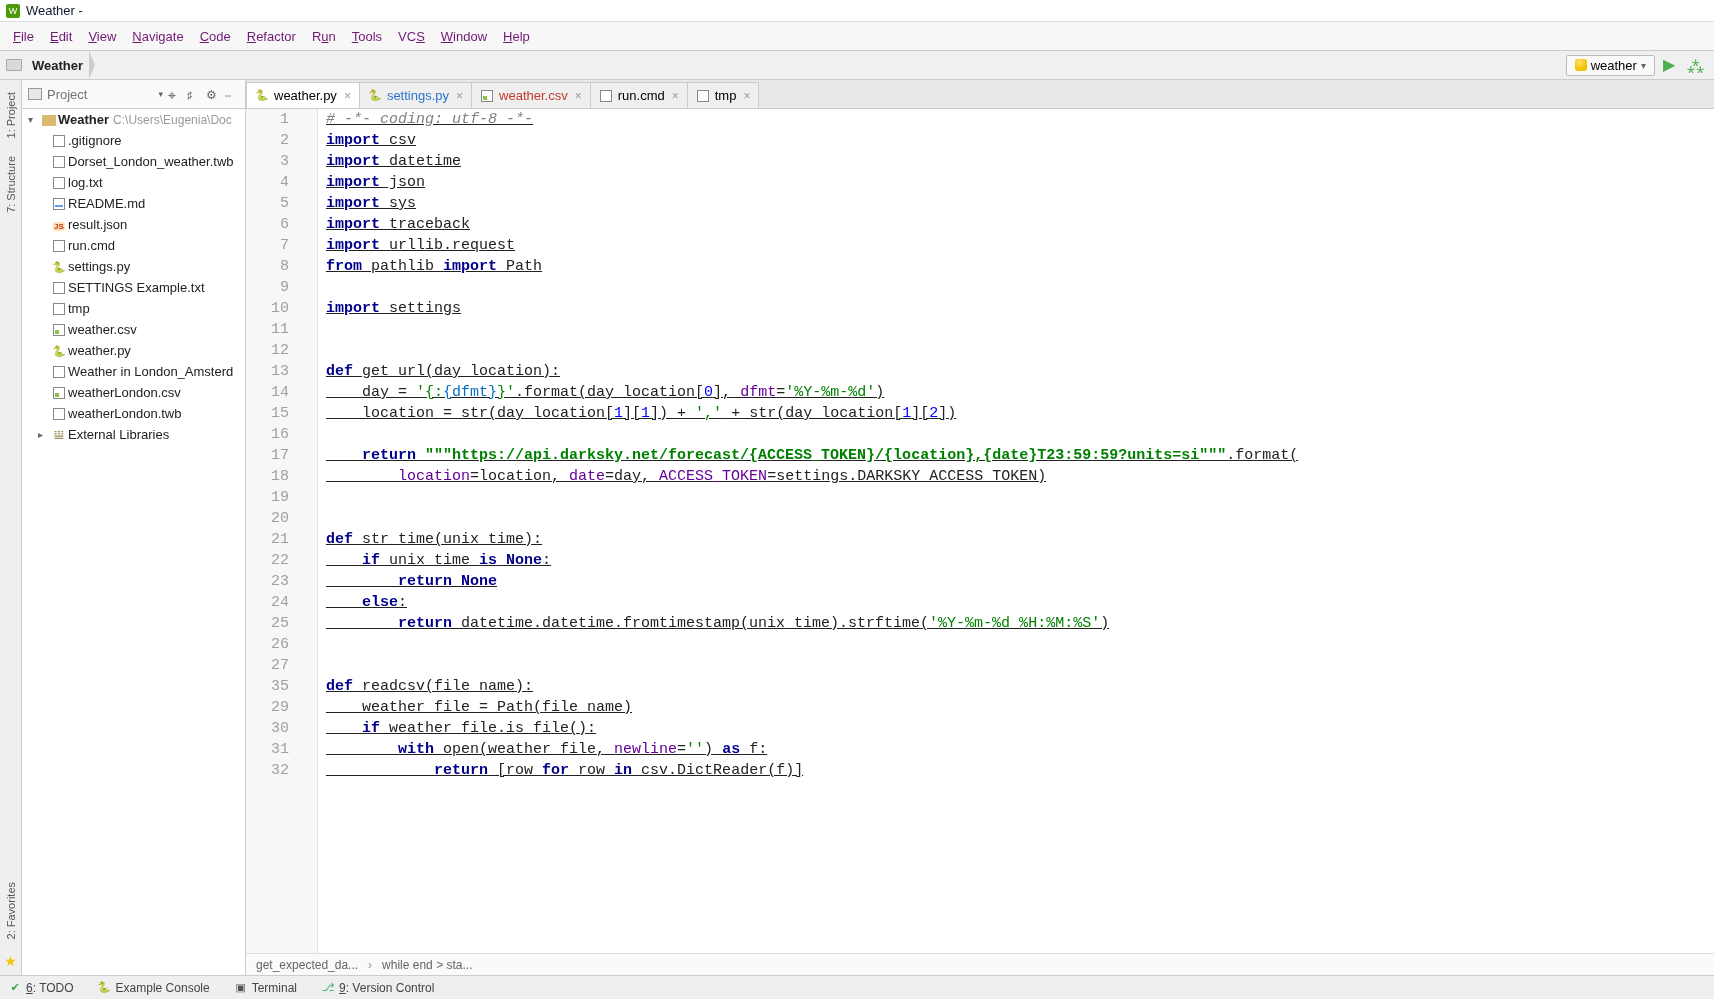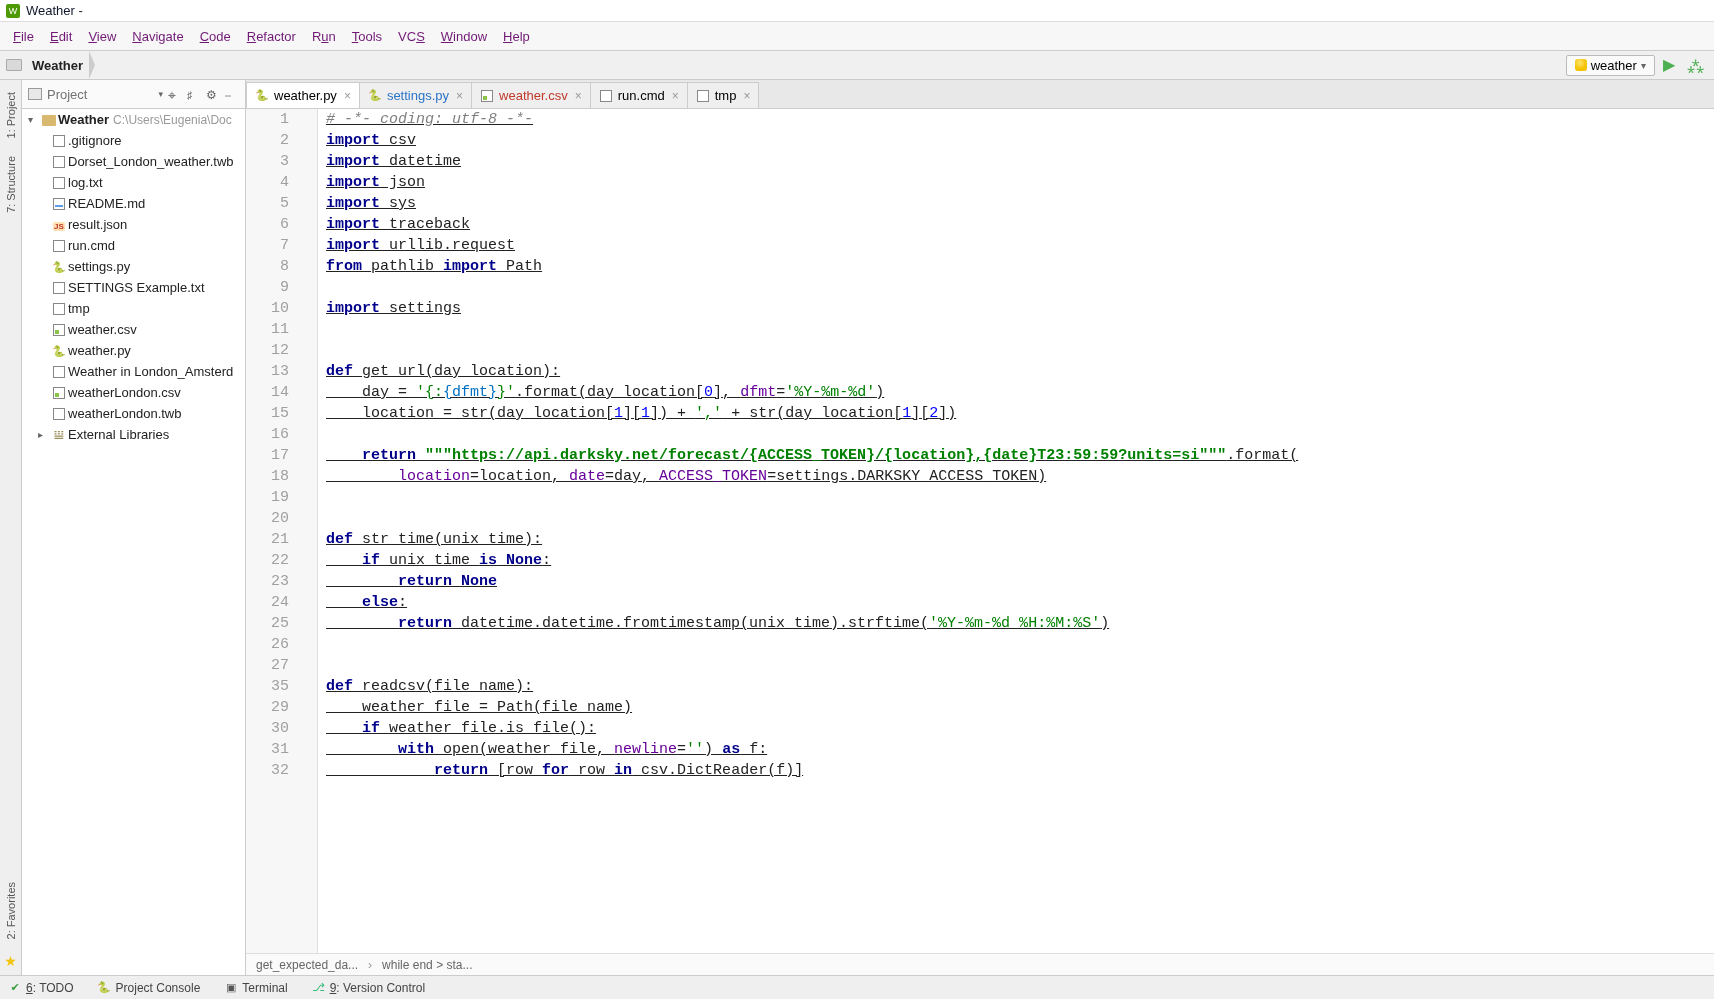--- a/index.html
+++ b/index.html
@@ -336,21 +336,21 @@
 </div>
 
 <div class="bottom-bar">
   <div id="bottom-items" style="display:flex; gap:24px;">
       <div class="bb-item">
         <span class="bb-ico todo">✔</span>
         <span><span style="text-decoration:underline;">6</span>: TODO</span>
       </div>
       <div class="bb-item">
         <span class="bb-ico py">🐍</span>
-        <span>Project Console</span>
+        <span>Example Console</span>
       </div>
       <div class="bb-item">
         <span class="bb-ico term">▣</span>
         <span>Terminal</span>
       </div>
       <div class="bb-item">
         <span class="bb-ico vc">⎇</span>
         <span><span style="text-decoration:underline;">9</span>: Version Control</span>
       </div>
     </div>

